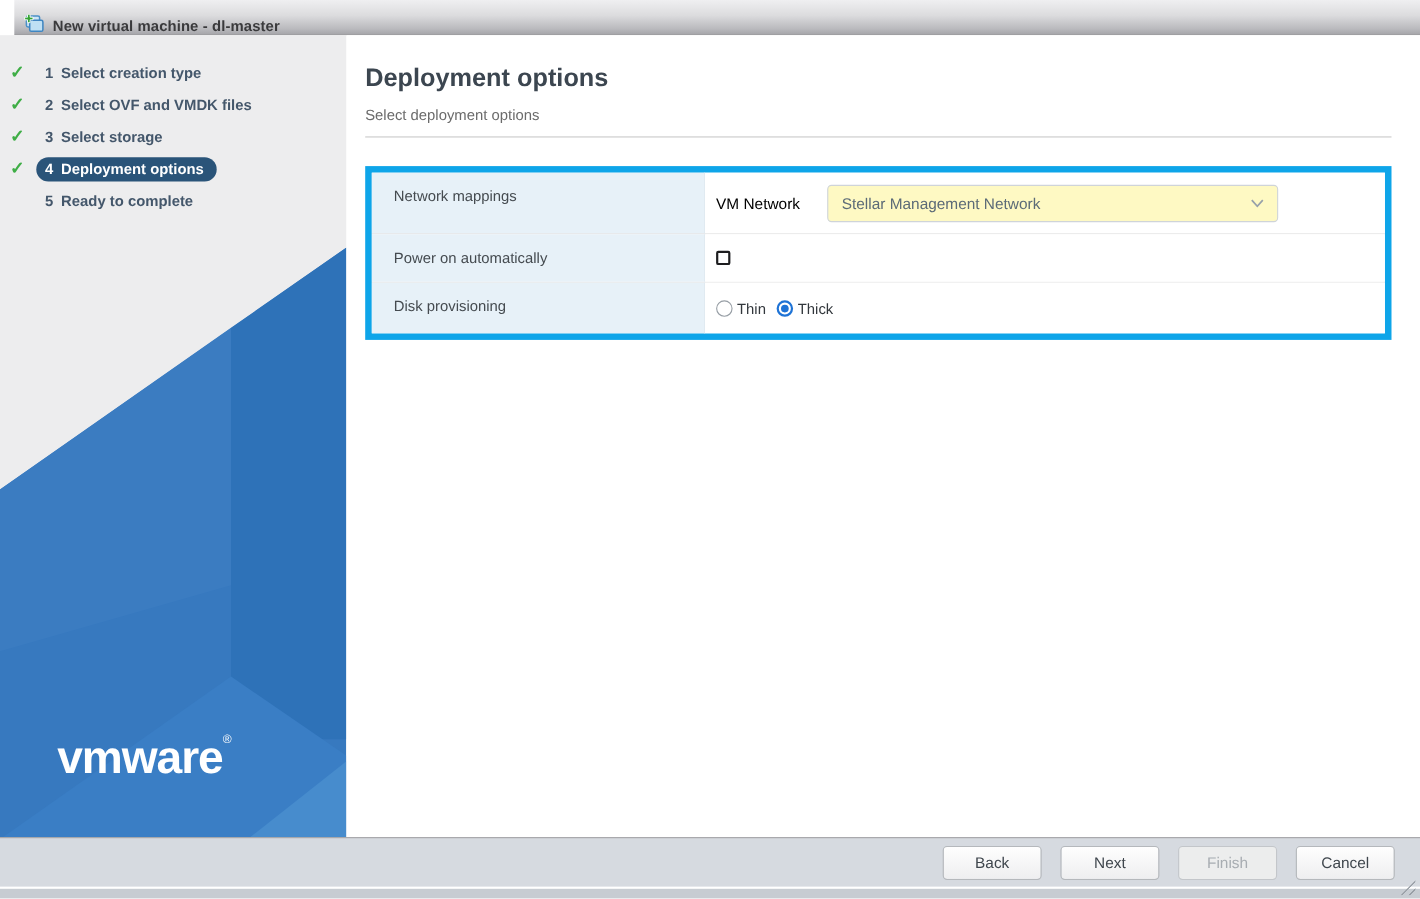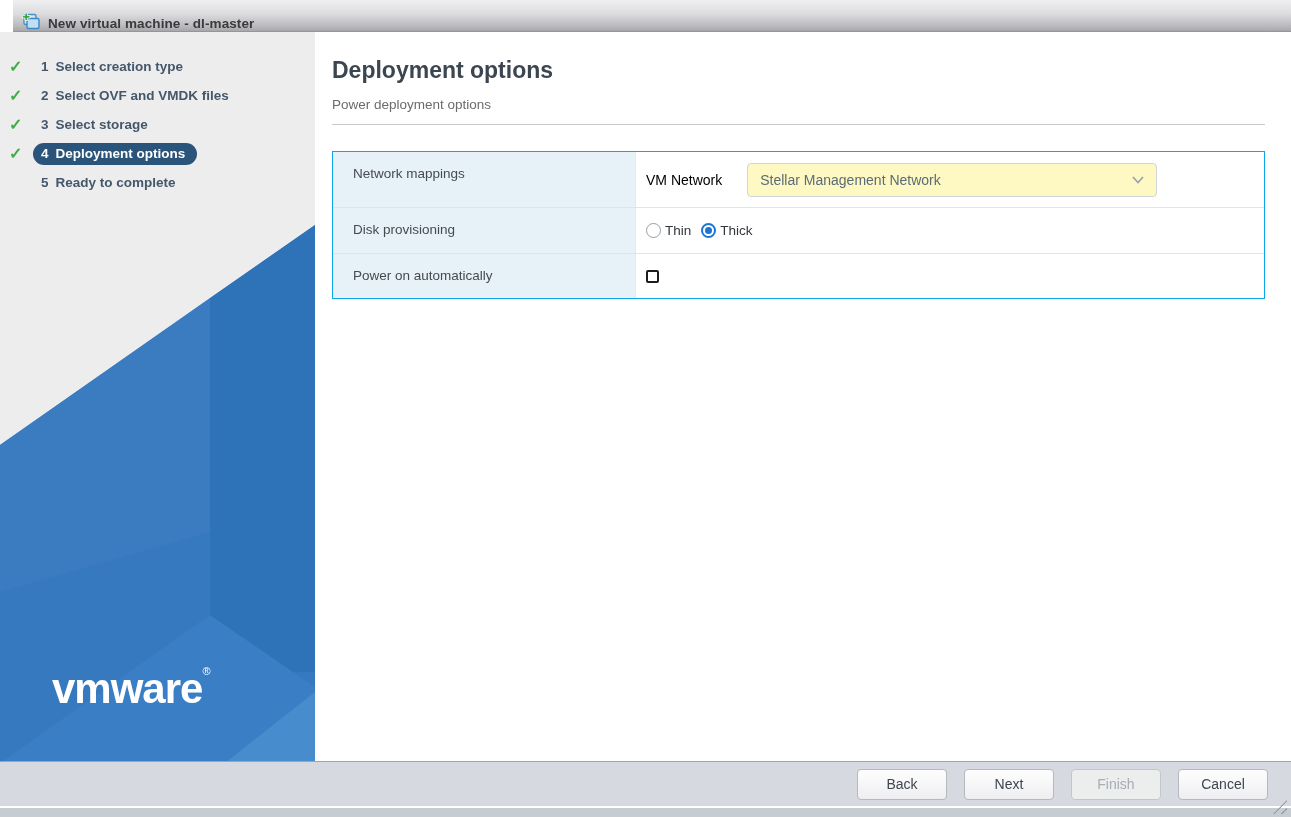--- a/index.html
+++ b/index.html
@@ -29,21 +29,21 @@
   .logo .lg-bold { font-weight:bold; }
   .logo .lg-reg { font-weight:bold; }
   .logo sup { font-size:11px; vertical-align:28px; letter-spacing:0; }
 
   
   .content { position:absolute; left:315px; top:32px; width:976px; height:731px; background:#fff; padding:25px 26px 0 17px; }
   .page-title { font-size:23px; font-weight:bold; color:#3c4650; }
   .page-subtitle { margin-top:13px; font-size:13.5px; color:#6b6b6b; }
   .rule { margin-top:12px; border-top:1px solid #c9c9c9; height:0; }
 
-  .opt-table { margin-top:26px; width:933px; border:1px solid #0ea5e9; }
+  .opt-table { margin-top:26px; width:933px; border:6px solid #0ea5e9; }
   .opt-row { display:flex; border-bottom:1px solid #e3e3e3; }
   .opt-row:last-child { border-bottom:none; }
   .opt-label { width:303px; background:#e7f1f8; border-right:1px solid #e0eaf1; padding:14px 10px 0 20px;
     font-size:13.5px; color:#454b50; }
   .opt-value { flex:1; background:#fff; display:flex; align-items:center; padding-left:10px; }
   .row-net { height:56px; }
   .row-disk { height:46px; }
   .row-power { height:44px; }
 
   .field-label { font-size:14px; color:#000000; margin-right:25px; }
@@ -134,56 +134,56 @@
             <span>Ready to complete</span>
           </span>
       </div>
     </div>
 
     <div class="logo"><span class="lg-bold">vm</span><span class="lg-reg">ware</span><sup>®</sup></div>
   </div>
 
   <div class="content">
     <div class="page-title">Deployment options</div>
-    <div class="page-subtitle">Power deployment options</div>
+    <div class="page-subtitle">Select deployment options</div>
     <div class="rule"></div>
 
     <div class="opt-table">
 
       <div class="opt-row row-net">
         <div class="opt-label">Network mappings</div>
         <div class="opt-value">
           <span class="field-label">VM Network</span>
           <div class="select">
             <span class="select-text">Stellar Management Network</span>
             <svg class="chev" viewBox="0 0 12 8">
               <path d="M1 1 L6 6.5 L11 1" fill="none" stroke="#97a1aa" stroke-width="1.6"></path>
             </svg>
           </div>
         </div>
       </div>
 
+      <div class="opt-row row-power">
+        <div class="opt-label">Power on automatically</div>
+        <div class="opt-value">
+          <span class="checkbox"></span>
+        </div>
+      </div>
+
       <div class="opt-row row-disk">
         <div class="opt-label">Disk provisioning</div>
         <div class="opt-value">
           <div class="radio-group">
             <span class="radio"></span>
             <span class="radio-label">Thin</span>
             <span class="radio checked">
                 <span class="dot"></span>
               </span>
             <span class="radio-label">Thick</span>
           </div>
-        </div>
-      </div>
-
-      <div class="opt-row row-power">
-        <div class="opt-label">Power on automatically</div>
-        <div class="opt-value">
-          <span class="checkbox"></span>
         </div>
       </div>
 
     </div>
   </div>
 
   <div class="footer">
     <button class="btn">Back</button>
     <button class="btn">Next</button>
     <button class="btn disabled">Finish</button>

